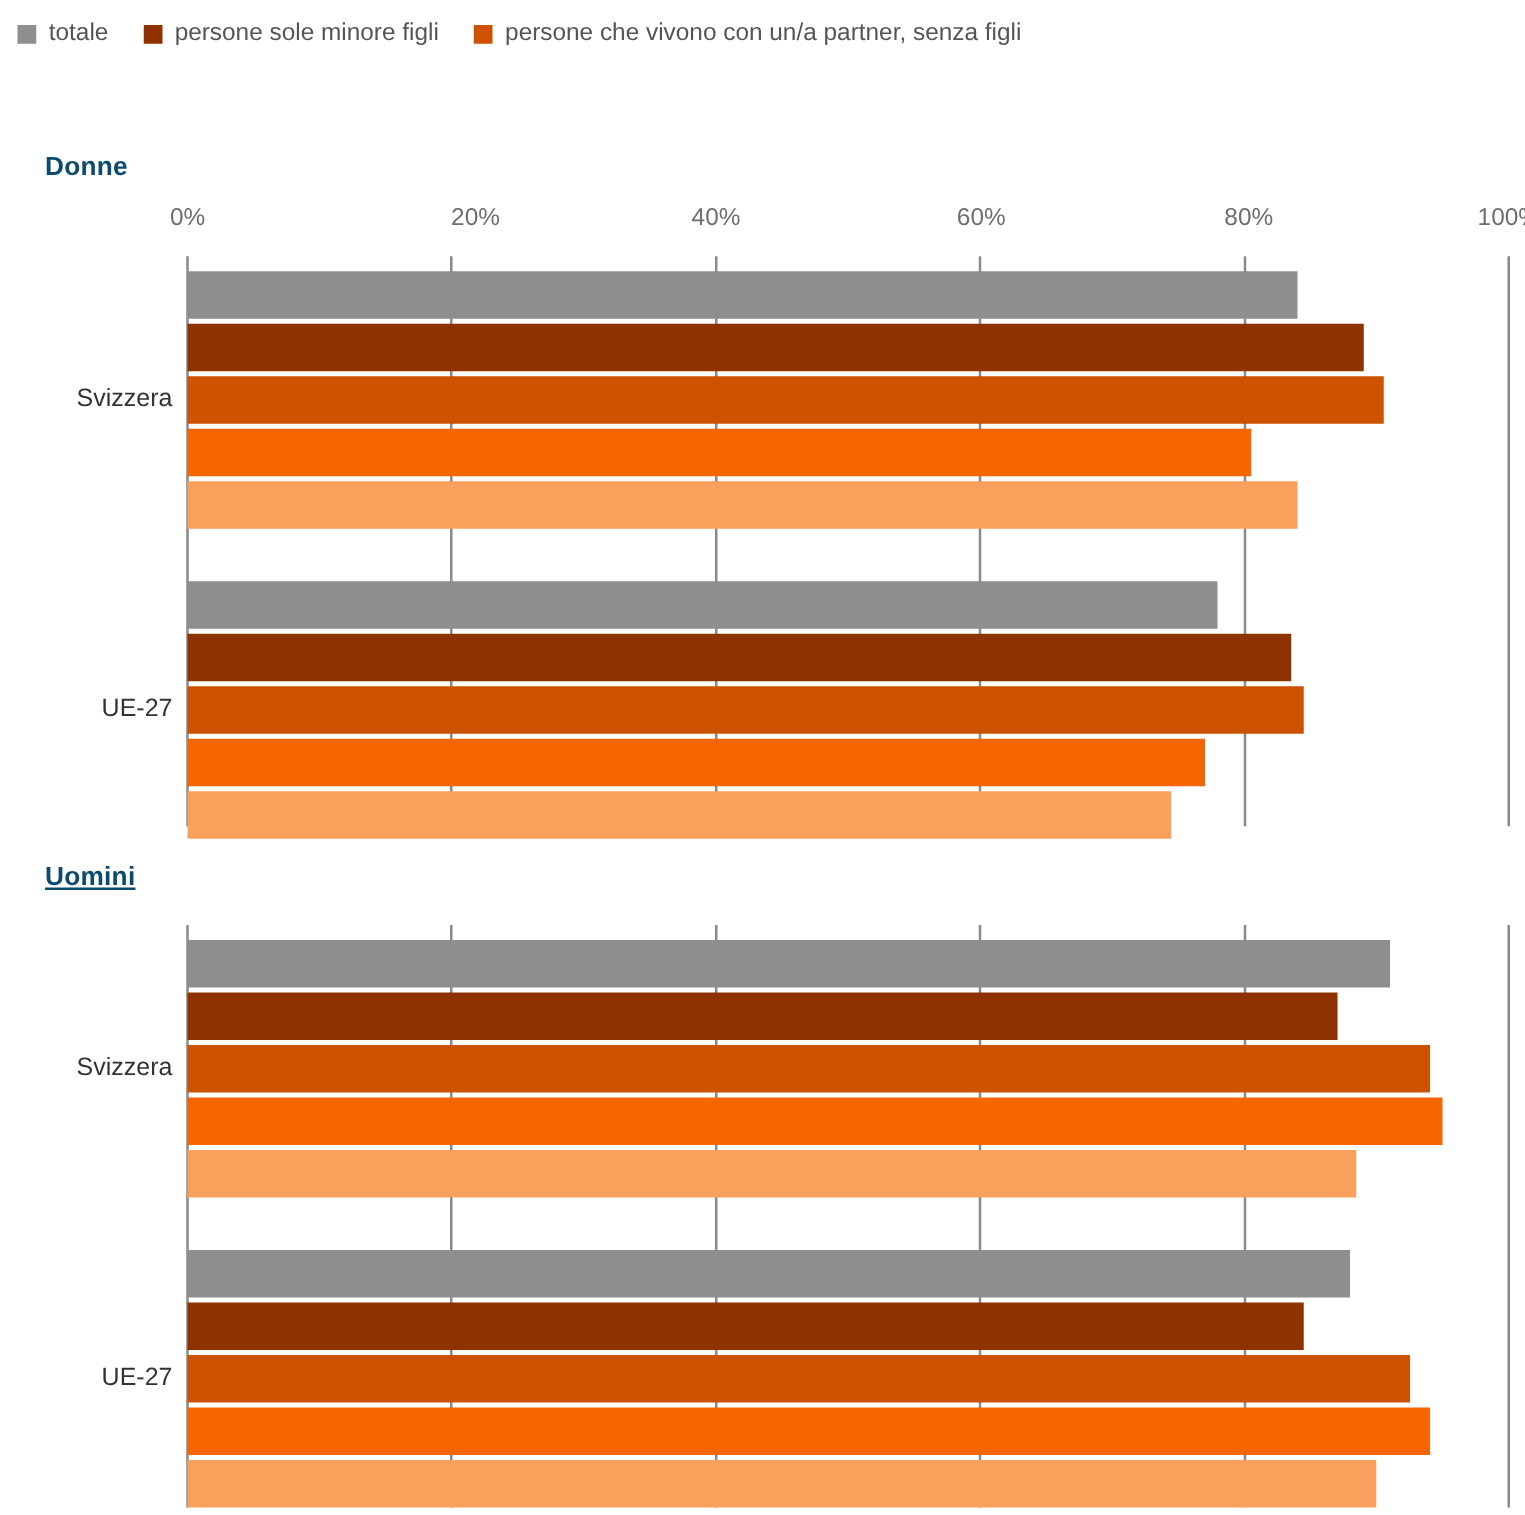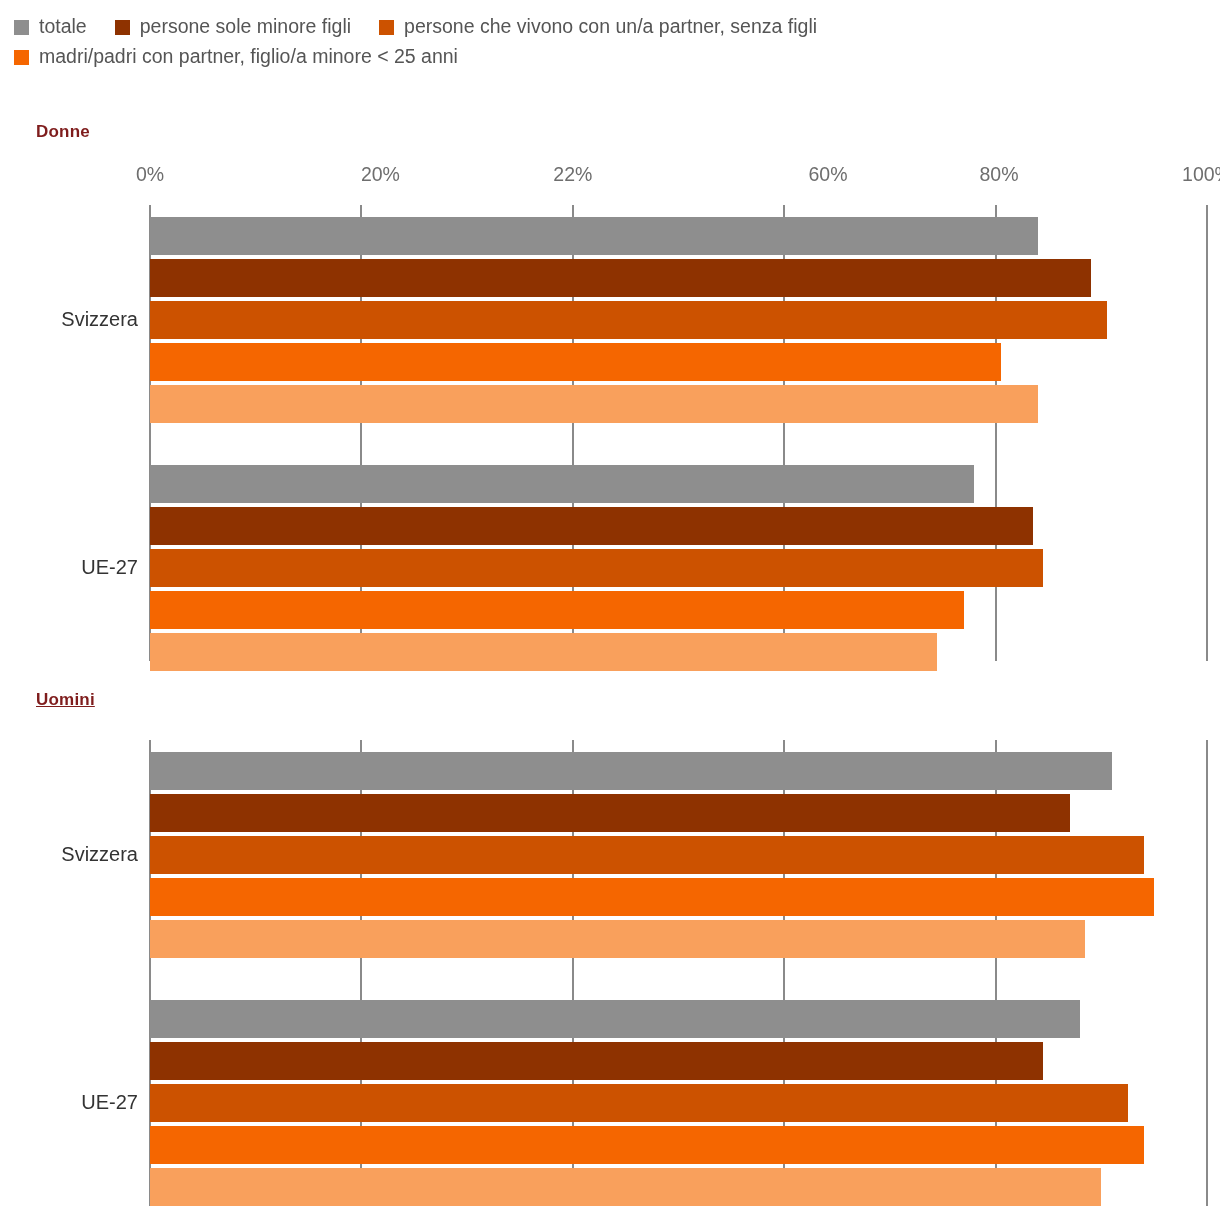--- a/index.html
+++ b/index.html
@@ -42,23 +42,23 @@
   .legend-label {
     font-size: 19.5px;
     color: #555555;
     line-height: 1;
   }
 
   
   .section-title {
     position: absolute;
     left: 36px;
-    font-size: 17px;
+    font-size: 21px;
     font-weight: bold;
-    color: #7f1d1d;
+    color: #0c4a6e;
     letter-spacing: 0.2px;
   }
   #title-donne  { top: 122px; }
   #title-uomini { top: 690px; text-decoration: underline; }
 
   
   .axis-labels {
     position: absolute;
     left: 0; top: 163px;
     width: 1220px; height: 26px;
@@ -140,34 +140,30 @@
       <div class="legend-item">
         <span class="legend-swatch" style="background:#8E3200"></span>
         <span class="legend-label">persone sole minore figli</span>
       </div>
       <div class="legend-item">
         <span class="legend-swatch" style="background:#CC5200"></span>
         <span class="legend-label">persone che vivono con un/a partner, senza figli</span>
       </div>
     </div>
     <div class="legend-row">
-      <div class="legend-item">
-        <span class="legend-swatch" style="background:#F56600"></span>
-        <span class="legend-label">madri/padri con partner, figlio/a minore &lt; 25 anni</span>
-      </div>
     </div>
   </div>
 
   <div class="section-title" id="title-donne">Donne</div>
 
   <div class="axis-labels" id="axis-labels">
       <div class="axis-label" style="left: 150px;">0%</div>
       <div class="axis-label" style="left: 361.4px; margin-left: 19px;">20%</div>
-      <div class="axis-label" style="left: 572.8px;">22%</div>
-      <div class="axis-label" style="left: 828px;">60%</div>
+      <div class="axis-label" style="left: 572.8px;">40%</div>
+      <div class="axis-label" style="left: 785px;">60%</div>
       <div class="axis-label" style="left: 999px;">80%</div>
       <div class="axis-label" style="left: 1207px;">100%</div>
     </div>
 
   <div class="panel" id="panel-donne">
     <div class="plot">
       <div class="gridlines">
           <div class="gridline" style="left: -1px;"></div>
           <div class="gridline" style="left: 210.4px;"></div>
           <div class="gridline" style="left: 421.8px;"></div>

